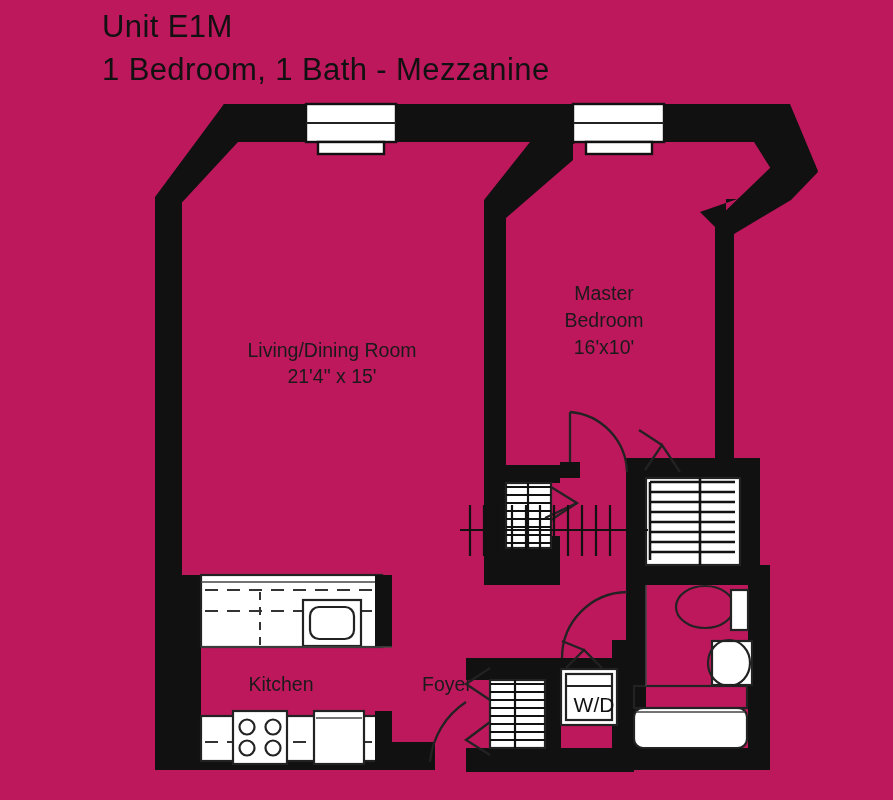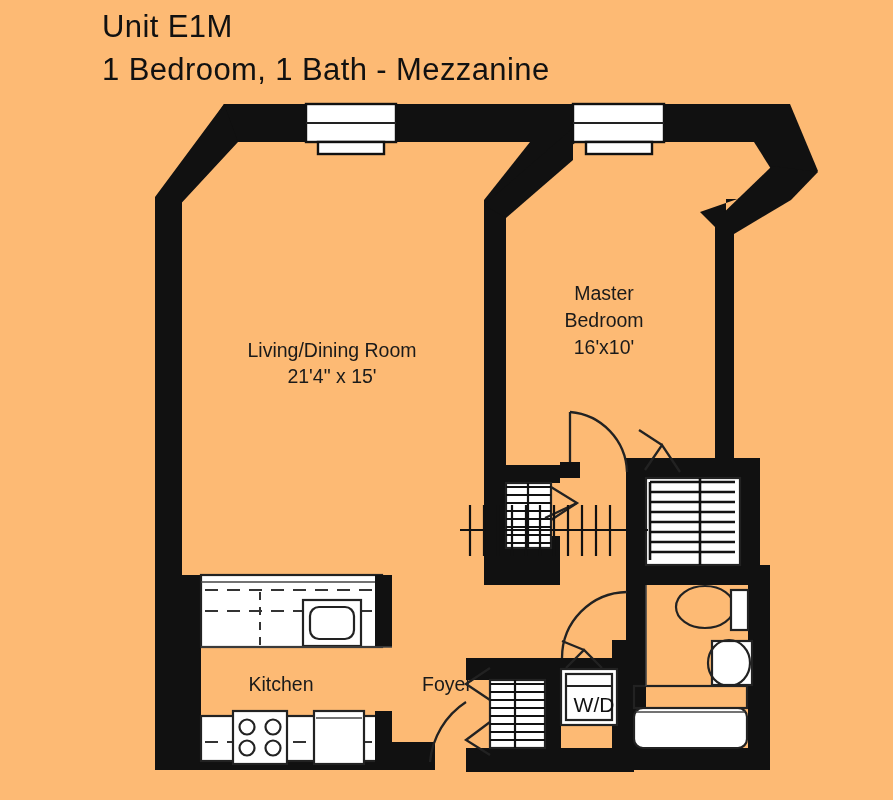--- a/index.html
+++ b/index.html
@@ -12,21 +12,21 @@
     width: 893px;
     height: 800px;
     font-family: "Liberation Sans", sans-serif;
     overflow: hidden;
     position: relative;
   }
   #plan-root {
     position: relative;
     width: 893px;
     height: 800px;
-    background: #fdba74;
+    background: #be185d;
   }
   svg#floorplan {
     display: block;
     width: 893px;
     height: 800px;
   }
   .title-text {
     font-family: "Liberation Sans", sans-serif;
     font-size: 31px;
     fill: #111111;

